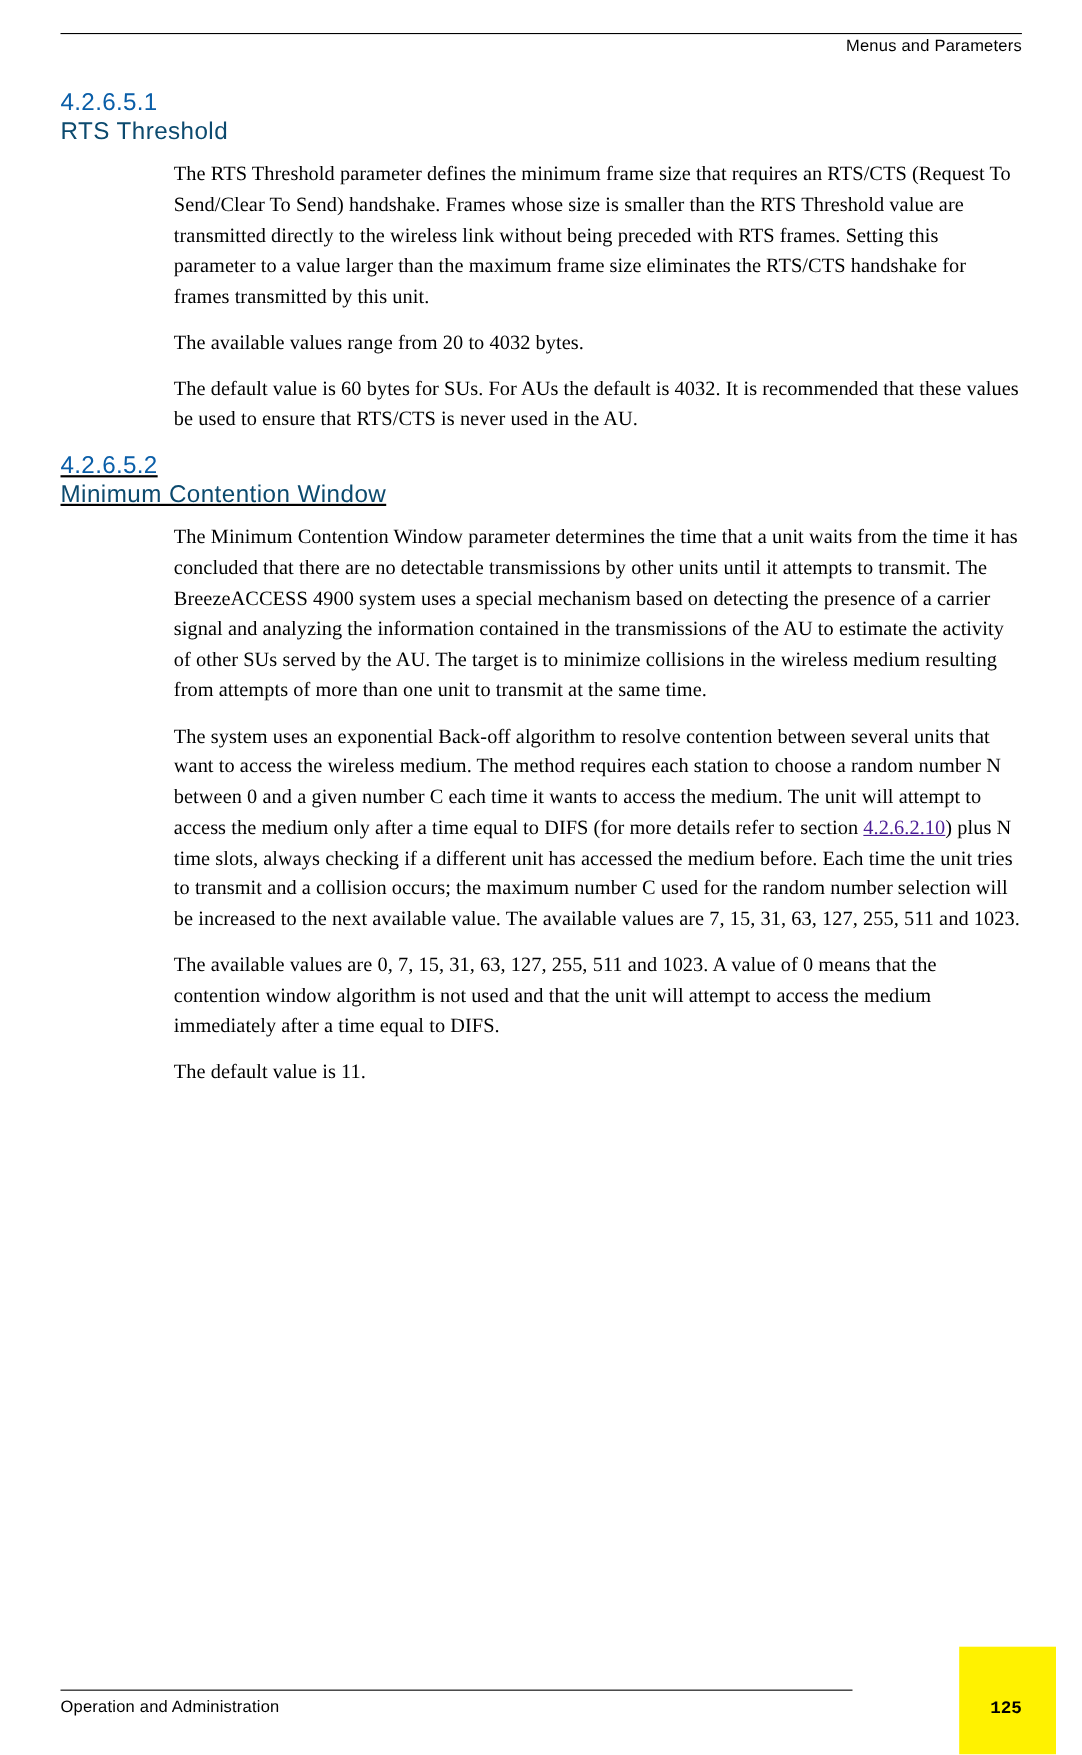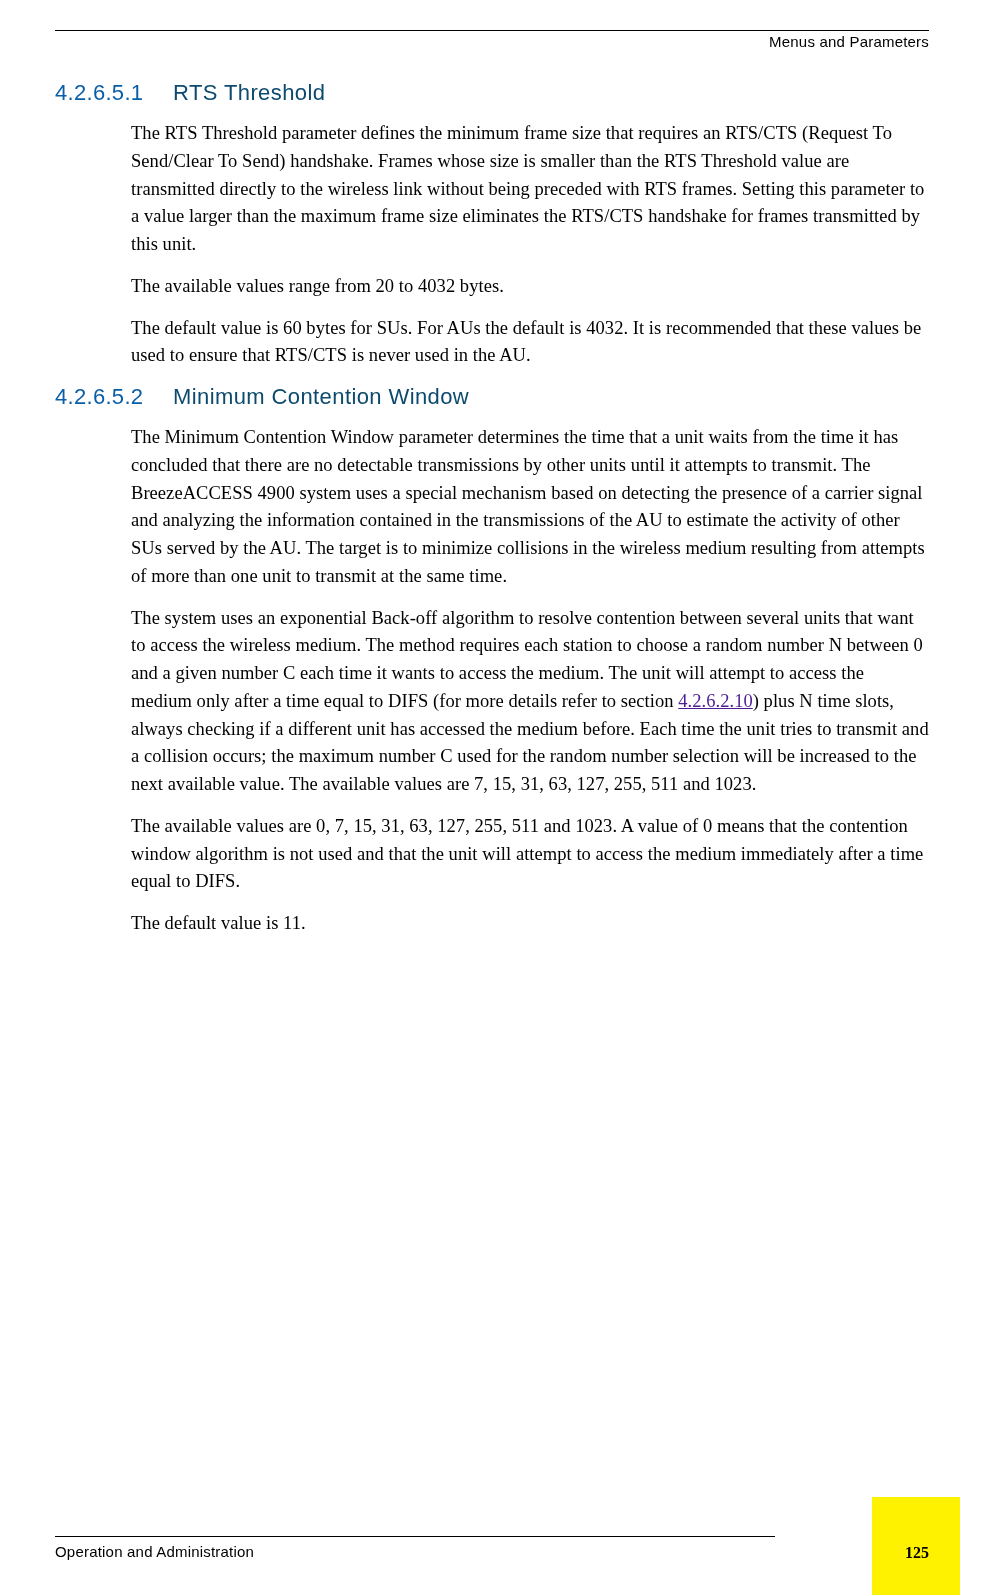--- a/index.html
+++ b/index.html
@@ -22,38 +22,39 @@
       padding-bottom: 2px;
       letter-spacing: 0.2px;
     }
     .content {
       margin: 28px 55px 0 55px;
     }
     .heading-row {
       display: flex;
       align-items: baseline;
       margin-bottom: 14px;
+      flex-direction: column;
     }
     .heading-num {
       color: #0a5ea8;
       font-family: 'Trebuchet MS', Verdana, sans-serif;
       font-size: 22px;
       font-weight: 500;
       width: 118px;
       letter-spacing: 0.3px;
     }
     .heading-title {
       color: #0c4a6e;
       font-family: Verdana, 'Trebuchet MS', Geneva, sans-serif;
       font-size: 22px;
       font-weight: 500;
       letter-spacing: 0.4px;
     }
     .body-block {
-      margin-left: 76px;
+      margin-left: 103px;
     }
     .body-block p {
       font-family: 'Bookman Old Style', Georgia, serif;
       font-size: 18.5px;
       line-height: 1.5;
       margin: 0 0 14px 0;
       color: #000;
       letter-spacing: 0.05px;
     }
     .link {
@@ -82,21 +83,21 @@
       right: 24px;
       bottom: 0;
       width: 88px;
       height: 98px;
       background: #fff200;
     }
     .page-num {
       position: absolute;
       right: 0;
       bottom: -2px;
-      font-family: Liberation Serif, serif;
+      font-family: Liberation Mono, monospace;
       font-size: 16px;
       font-weight: bold;
     }
   </style>
 </head>
 <body>
 
 <div class="header">
   <span>Menus and Parameters</span>
 </div>
@@ -106,21 +107,21 @@
   <div class="heading-row">
     <div class="heading-num">4.2.6.5.1</div>
     <div class="heading-title">RTS Threshold</div>
   </div>
   <div class="body-block">
     <p>The RTS Threshold parameter defines the minimum frame size that requires an RTS/CTS (Request To Send/Clear To Send) handshake. Frames whose size is smaller than the RTS Threshold value are transmitted directly to the wireless link without being preceded with RTS frames. Setting this parameter to a value larger than the maximum frame size eliminates the RTS/CTS handshake for frames transmitted by this unit.</p>
     <p>The available values range from 20 to 4032 bytes.</p>
     <p>The default value is 60 bytes for SUs. For AUs the default is 4032. It is recommended that these values be used to ensure that RTS/CTS is never used in the AU.</p>
   </div>
 
-  <div class="heading-row" style="margin-top:2px;">
+  <div class="heading-row" style="margin-top:2px;text-decoration:underline;">
     <div class="heading-num">4.2.6.5.2</div>
     <div class="heading-title">Minimum Contention Window</div>
   </div>
   <div class="body-block">
     <p>The Minimum Contention Window parameter determines the time that a unit waits from the time it has concluded that there are no detectable transmissions by other units until it attempts to transmit. The BreezeACCESS 4900 system uses a special mechanism based on detecting the presence of a carrier signal and analyzing the information contained in the transmissions of the AU to estimate the activity of other SUs served by the AU. The target is to minimize collisions in the wireless medium resulting from attempts of more than one unit to transmit at the same time.</p>
     <p>
       <span>The system uses an exponential Back-off algorithm to resolve contention between several units that want to access the wireless medium. The method requires each station to choose a random number N between 0 and a given number C each time it wants to access the medium. The unit will attempt to access the medium only after a time equal to DIFS (for more details refer to section </span><a class="link">4.2.6.2.10</a><span>) plus N time slots, always checking if a different unit has accessed the medium before. Each time the unit tries to transmit and a collision occurs; the maximum number C used for the random number selection will be increased to the next available value. The available values are 7, 15, 31, 63, 127, 255, 511 and 1023.</span>
     </p>
     <p>The available values are 0, 7, 15, 31, 63, 127, 255, 511 and 1023. A value of 0 means that the contention window algorithm is not used and that the unit will attempt to access the medium immediately after a time equal to DIFS.</p>
     <p>The default value is 11.</p>

